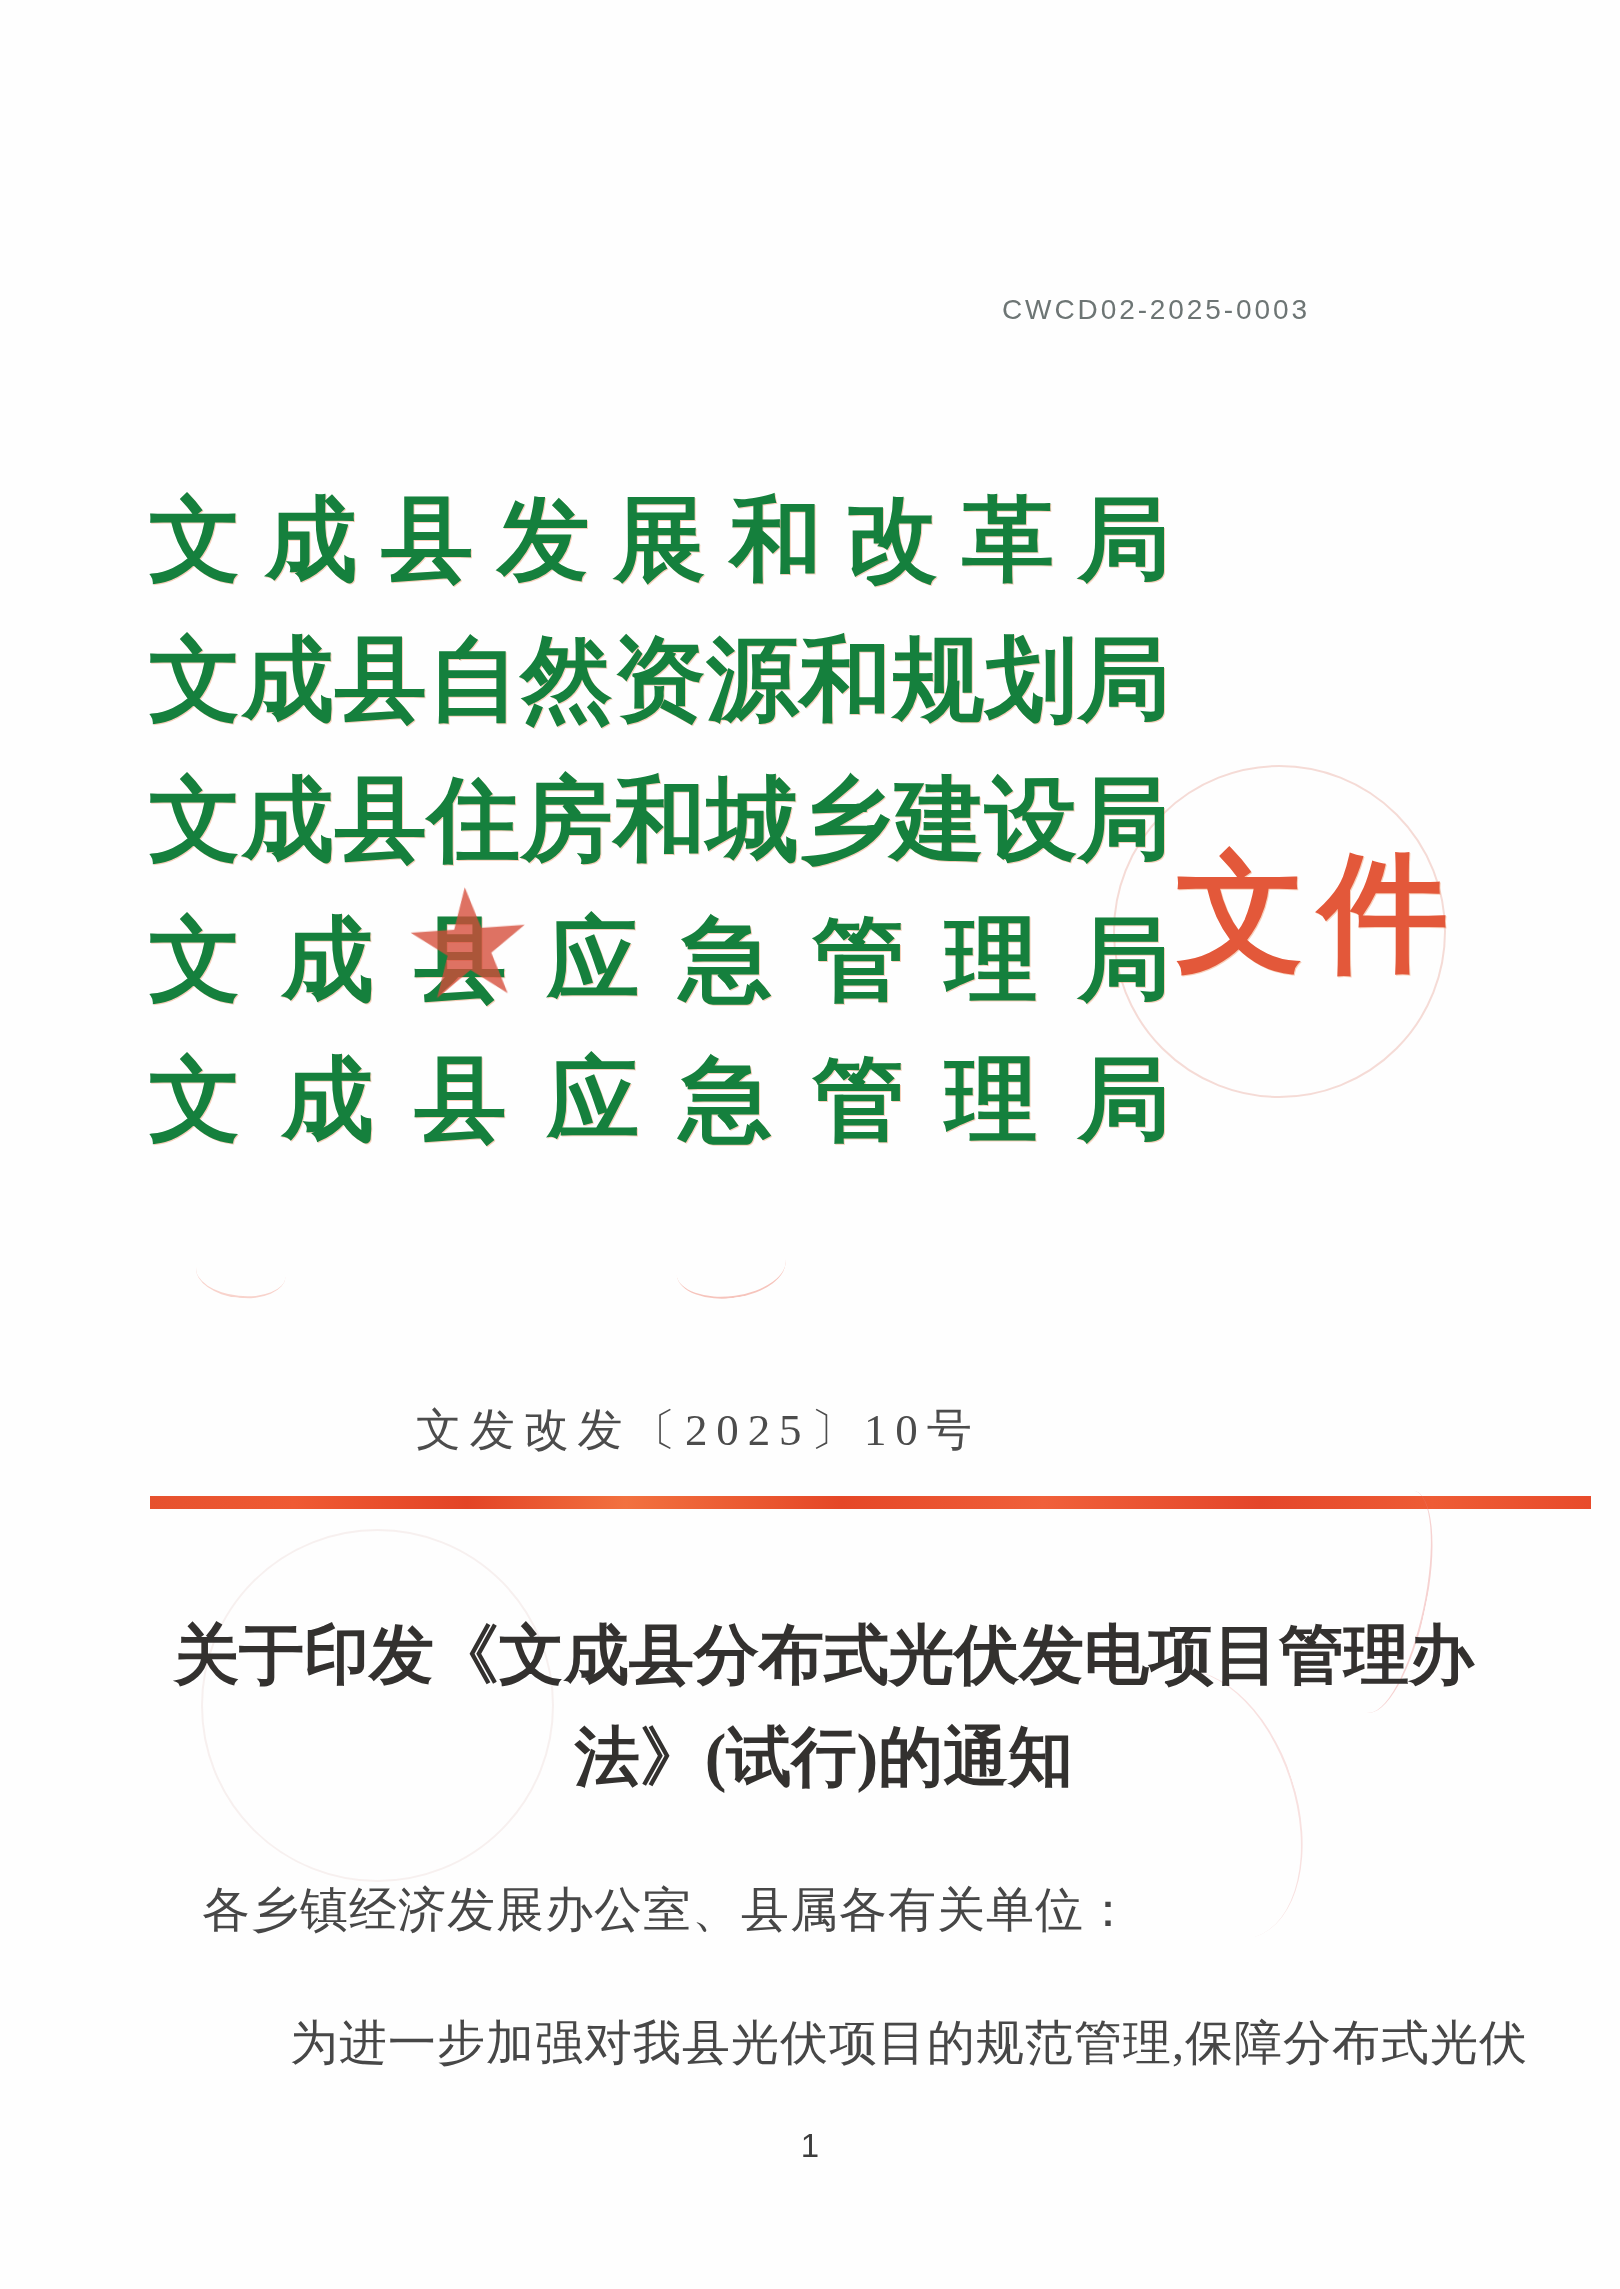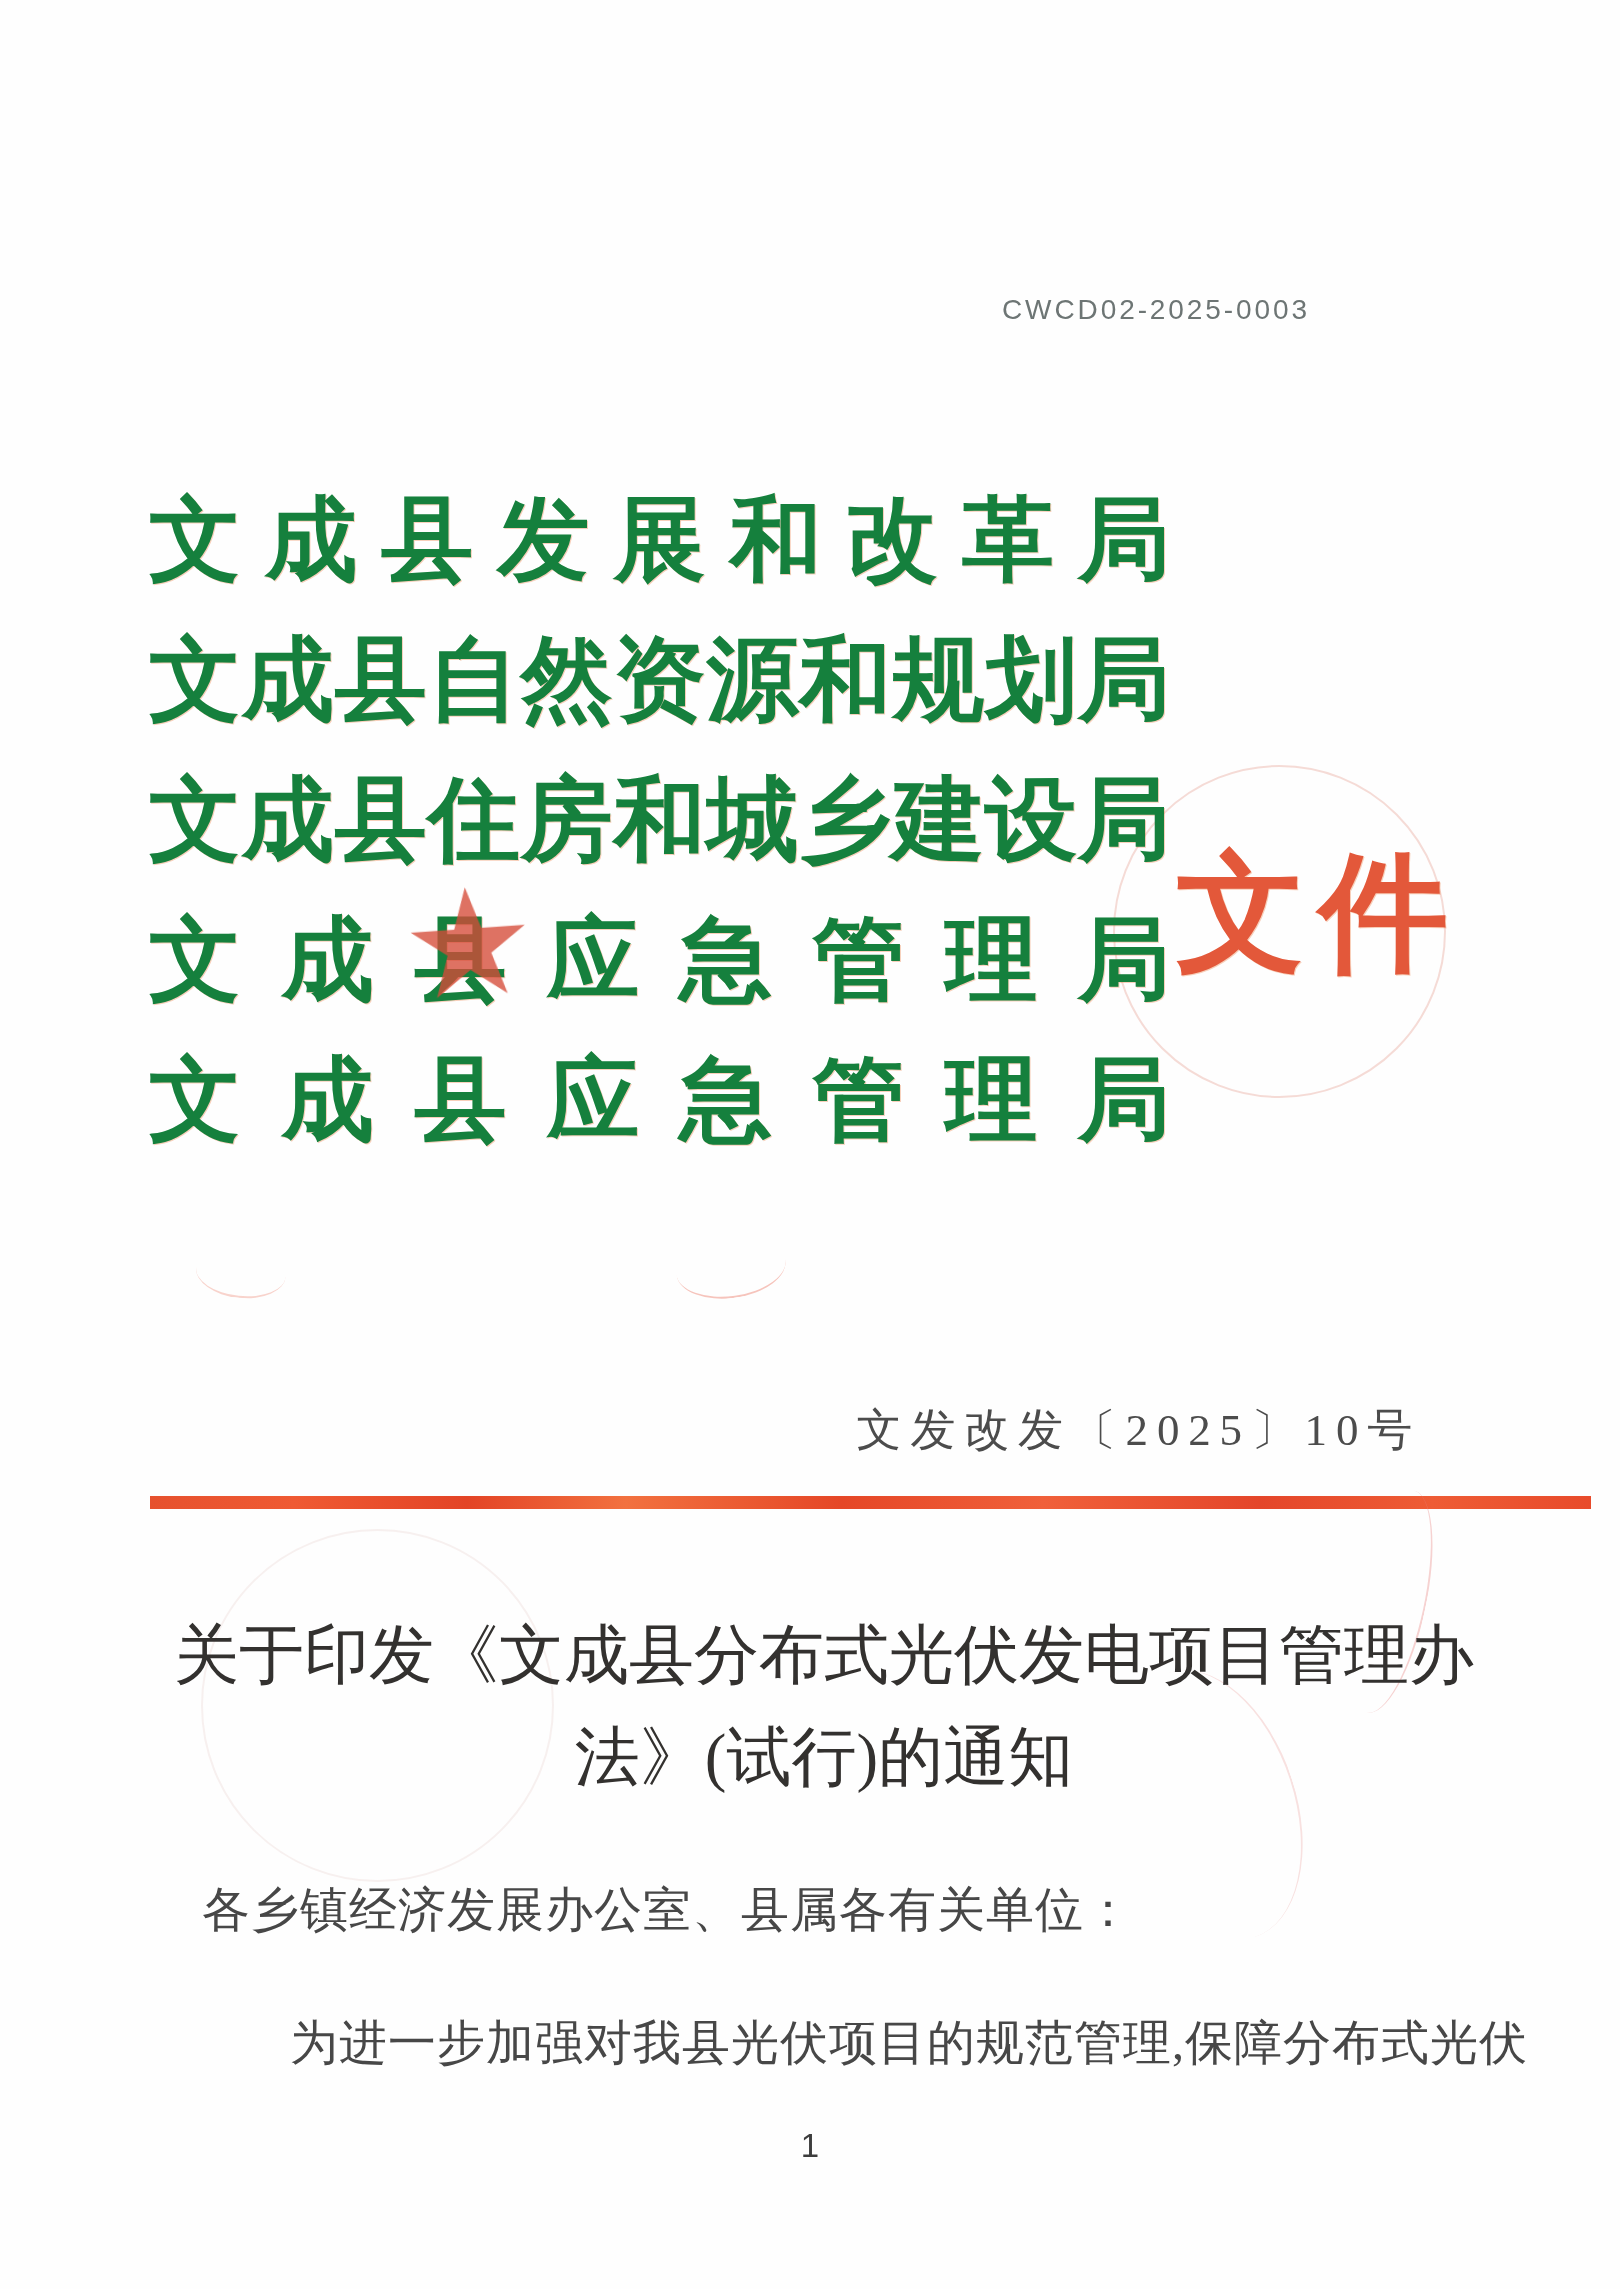--- a/index.html
+++ b/index.html
@@ -104,47 +104,46 @@
     left: 196px; top: 1247px; width: 90px; height: 51px;
     border-bottom: 2.9px solid rgba(235,120,100,0.32);
     transform: rotate(6deg);
   }
 
   .doc-number {
     position: absolute;
     top: 1400px;
     left: 0;
     width: 1373px;
-    text-align: right;
+    text-align: center;
     padding-left: 23.5px;
     font-size: 45px;
     color: #4c4c4c;
     letter-spacing: 8.8px;
-    margin-left: 48px;
   }
 
   .red-divider {
     position: absolute;
     top: 1496px;
     left: 150px;
     width: 1441px;
     height: 12.7px;
     background: linear-gradient(90deg,
       #e6512e 0%, #ef5a33 10%, #e34426 22%, #f2713f 33%,
       #e54727 48%, #f0603a 62%, #e4462a 77%, #ee5c35 89%, #e84b2b 100%);
   }
 
   .doc-title {
     position: absolute;
     top: 1604px;
     left: 0;
     width: 1620px;
     text-align: center;
     font-size: 65px;
-    font-weight: normal;
+    font-weight: bold;
     color: #33312f;
     line-height: 102px;
     padding-left: 28px;
   }
 
   .salutation {
     position: absolute;
     top: 1878px;
     left: 202px;
     font-size: 48px;

